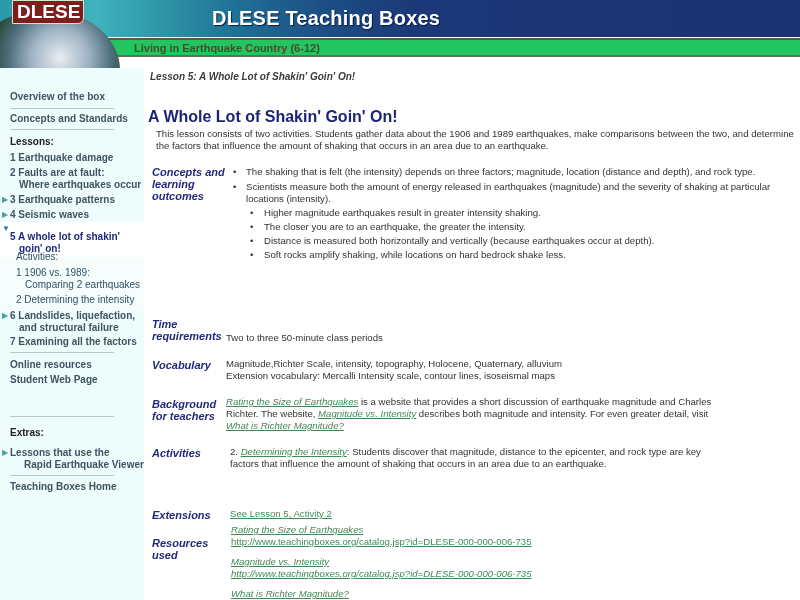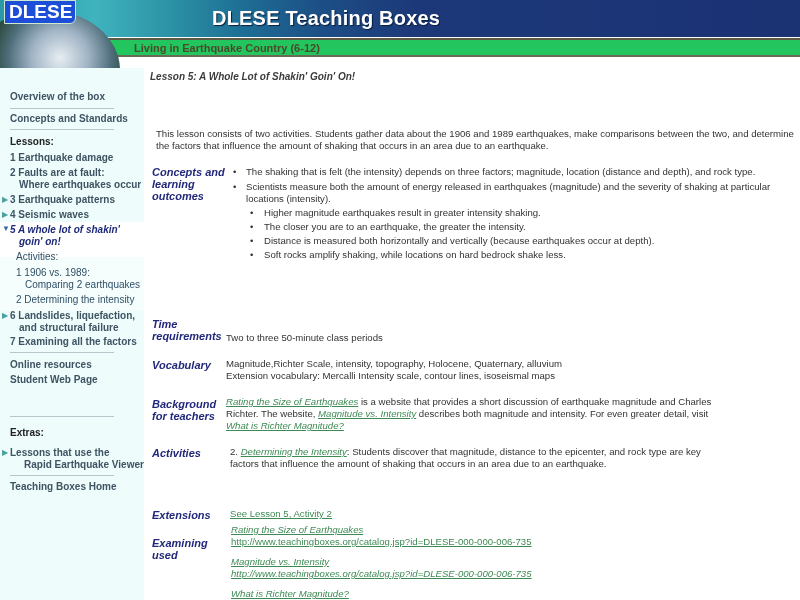--- a/index.html
+++ b/index.html
@@ -9,21 +9,21 @@
   .header { position: absolute; left: 0; top: 0; width: 800px; height: 68px; }
   .banner { position: absolute; left: 0; top: 0; width: 800px; height: 37px;
     background: linear-gradient(90deg, #2a9aa8 0%, #3fb3be 12%, #2b8fa3 22%, #1e6f95 30%, #1d4f86 40%, #1c3878 52%, #1b3273 100%); }
   .banner-title { position: absolute; left: 212px; top: 7px; color: #ffffff; font-weight: bold; font-size: 20px; letter-spacing: 0.2px; text-shadow: 1px 1px 1px #0a1e3e; }
   .subbar { position: absolute; left: 100px; top: 38px; width: 700px; height: 19px; background: #22c55e;
     border-top: 2px solid #5c5a45; border-bottom: 2px solid #6b6a55; }
   .subbar-text { position: absolute; left: 34px; top: 2px; font-size: 11px; font-weight: bold; color: #4a4a2a; }
   .globe { position: absolute; left: 0; top: 0; width: 120px; height: 68px; overflow: hidden; }
   .globe-shape { position: absolute; left: -30px; top: 10px; width: 150px; height: 120px; border-radius: 50%;
     background: radial-gradient(circle at 60% 40%, #e8eef2 0%, #9fb3c4 25%, #4d6d7a 45%, #2c4a3a 60%, #5a7a5a 75%, #c9d3db 100%); }
-  .logo { position: absolute; left: 4px; top: 0; width: 72px; height: 24px; background: #1d4ed8; border: 1px solid #cfe9cf; border-radius: 0 0 6px 0; padding-left: 36px; }
+  .logo { position: absolute; left: 12px; top: 0; width: 72px; height: 24px; background: #7f1d1d; border: 1px solid #cfe9cf; border-radius: 0 0 6px 0; padding-left: 36px; }
   .logo-text { position: absolute; left: 4px; top: 0px; color: #ffffff; font-weight: bold; font-size: 19px; }
 
   
   .sidebar { position: absolute; left: 0; top: 68px; width: 144px; height: 532px; background: #eefcfc; }
   .side-item { position: absolute; left: 10px; font-size: 10px; font-weight: bold; color: #3f5462; line-height: 12px; white-space: nowrap; }
   .side-item.active { color: #1d2a78; }
   .side-item.sub { font-weight: normal; color: #2e4f66; }
   .side-heading { position: absolute; left: 10px; font-size: 10px; font-weight: bold; color: #222222; }
   .side-sep { position: absolute; left: 10px; width: 104px; height: 1px; background: #b9c7cc; }
   .arrow { position: absolute; left: 2px; font-size: 8px; color: #4aa0a0; }
@@ -81,21 +81,21 @@
     <div style="padding-left:9px;">Where earthquakes occur</div>
   </div>
 
   <span class="arrow" style="top:127px;">▶</span>
   <div class="side-item" style="top:126px;">3 Earthquake patterns</div>
 
   <span class="arrow" style="top:142px;">▶</span>
   <div class="side-item" style="top:141px;">4 Seismic waves</div>
 
   <span class="arrow" style="top:156px; color:#2d6fa0;">▼</span>
-  <div class="side-item active" style="top:156px;font-style:italic;">
+  <div class="side-item active" style="top:163px;">
     <div>5 A whole lot of shakin'</div>
     <div style="padding-left:9px;">goin' on!</div>
   </div>
 
   <div class="side-item sub" style="top:183px; left:16px;">Activities:</div>
 
   <div class="side-item sub" style="top:199px; left:16px;">
     <div>1 1906 vs. 1989:</div>
     <div style="padding-left:9px;">Comparing 2 earthquakes</div>
   </div>
@@ -121,20 +121,21 @@
   <div class="side-item" style="top:379px;">
     <div>Lessons that use the</div>
     <div style="padding-left:14px;">Rapid Earthquake Viewer</div>
   </div>
   <div class="side-sep" style="top:407px;"></div>
   <div class="side-item" style="top:413px;">Teaching Boxes Home</div>
 </div>
 
 <div class="main">
   <div class="lesson-line">Lesson 5: A Whole Lot of Shakin' Goin' On!</div>
+  <div class="page-title">A Whole Lot of Shakin' Goin' On!</div>
   <div class="intro">This lesson consists of two activities. Students gather data about the 1906 and 1989 earthquakes, make comparisons between the two, and determine the factors that influence the amount of shaking that occurs in an area due to an earthquake.</div>
 
   <div class="label" style="top:98px; width:76px;">Concepts and learning outcomes</div>
   <div class="content" style="left:82px; top:98px; width:560px;">
     <ul class="bullets">
       <li>The shaking that is felt (the intensity) depends on three factors; magnitude, location (distance and depth), and rock type.</li>
       <li>Scientists measure both the amount of energy released in earthquakes (magnitude) and the severity of shaking at particular locations (intensity).</li>
     </ul>
     <ul class="bullets sub-bullets" style="margin-top:-1px;">
       <li>Higher magnitude earthquakes result in greater intensity shaking.</li>
@@ -168,21 +169,21 @@
   <div class="content" style="left:82px; top:378px; width:500px;">
     <div><span>2. </span><a class="lnk">Determining the Intensity</a><span>: Students discover that magnitude, distance to the epicenter, and rock type are key factors that influence the amount of shaking that occurs in an area due to an earthquake.</span></div>
   </div>
 
   <div class="label" style="top:441px;">Extensions</div>
   <div class="content" style="left:82px; top:440px;">
     <a class="lnk-plain">See Lesson 5, Activity 2</a>
   </div>
 
   <div class="label" style="top:469px;">
-    <div>Examining</div>
+    <div>Resources</div>
     <div>used</div>
   </div>
   <div class="content" style="left:83px; top:456px; width:500px;">
     <div style="margin-bottom:8px;">
       <div><a class="lnk">Rating the Size of Earthquakes</a></div>
       <div><a class="lnk-plain">http://www.teachingboxes.org/catalog.jsp?id=DLESE-000-000-006-735</a></div>
     </div>
     <div style="margin-bottom:8px;">
       <div><a class="lnk">Magnitude vs. Intensity</a></div>
       <div><a class="lnk">http://www.teachingboxes.org/catalog.jsp?id=DLESE-000-000-006-735</a></div>

